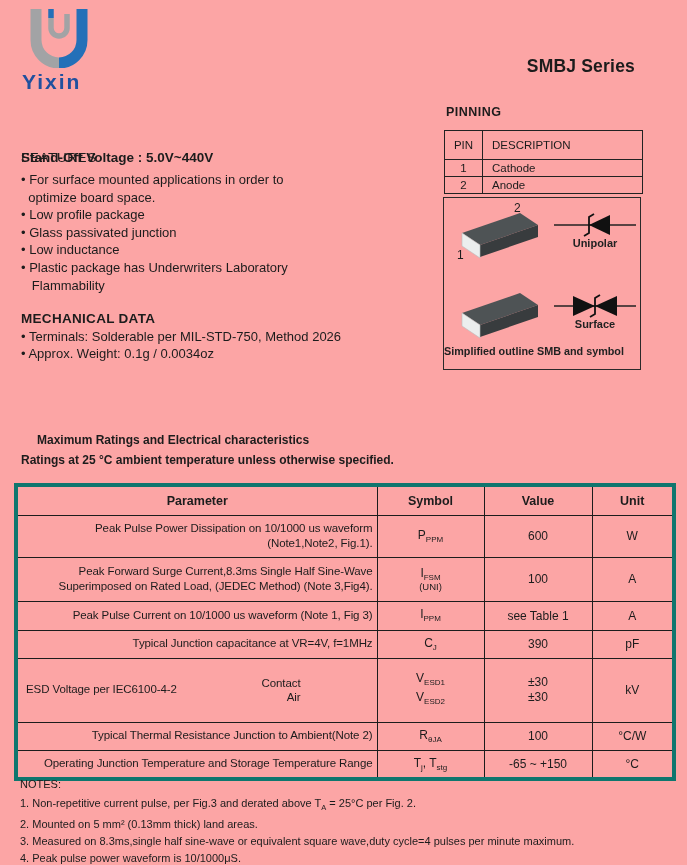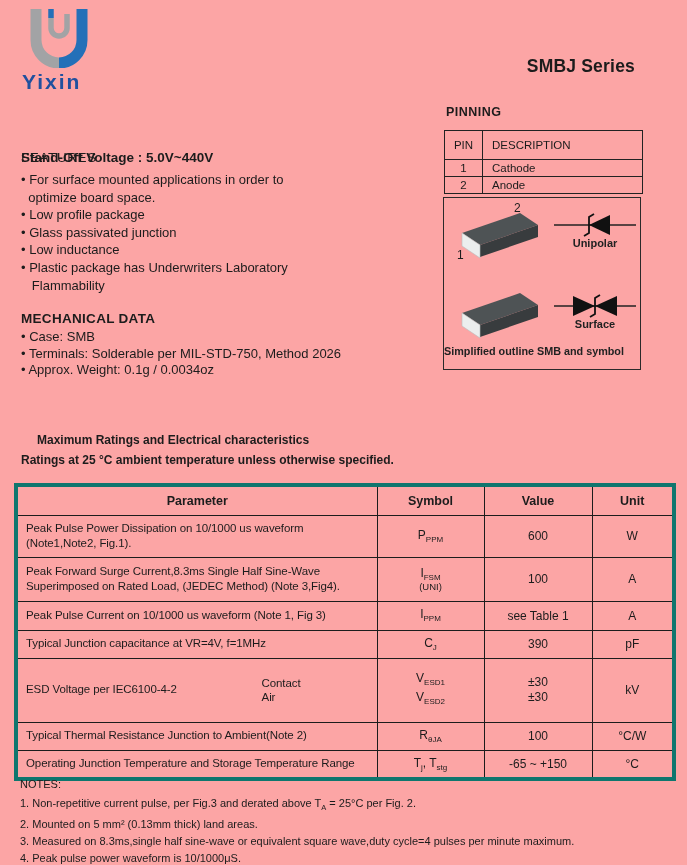--- a/index.html
+++ b/index.html
@@ -50,21 +50,21 @@
   .outline-caption { left:0; top:147px; width:196px; text-align:left; font-size:10.8px; font-weight:bold; color:#222; }
 
   
   .ratings-h1 { left:21px; top:433px; font-size:12px; font-weight:bold;padding-left:16px; }
   .ratings-h2 { left:21px; top:453px; font-size:12px; font-weight:bold; }
 
   
   table.ratings { position:absolute; left:14px; top:483px; width:658px; border-collapse:collapse; table-layout:fixed; border:4px solid #0f766e; }
   table.ratings th, table.ratings td { border:1.5px solid #1c1c1c; }
   table.ratings th { font-size:12.5px; font-weight:bold; text-align:center; height:30px; }
-  td.param { font-size:11.5px; letter-spacing:-0.1px; padding:2px 4px 2px 8px; line-height:15.5px; white-space:pre-line; text-align:left; }
+  td.param { font-size:11.5px; letter-spacing:-0.1px; padding:2px 4px 2px 8px; line-height:15.5px; white-space:pre-line; text-align:right; }
   td.c { text-align:center; font-size:12px; vertical-align:middle; }
   td.c sub { font-size:8px; }
   .sym-extra { display:block; font-size:9.5px; margin-top:-1px; }
   .stack { white-space:pre-line; line-height:15px; display:inline-block; }
   .param-flex { display:flex; justify-content:space-between; align-items:center; }
   .param-side { white-space:pre-line; line-height:14px; margin-right:72px; font-size:11.5px; }
   tr.h42 { height:42px; } tr.h44 { height:44px; } tr.h29 { height:29px; }
   tr.h28 { height:28px; } tr.h43 { height:43px; }
 
   
@@ -99,21 +99,20 @@
   optimize board space.</div>
     <div class="li">• Low profile package</div>
     <div class="li">• Glass passivated junction</div>
     <div class="li">• Low inductance</div>
     <div class="li">• Plastic package has Underwriters Laboratory
    Flammability</div>
   </div>
 
   <div class="abs mech-heading">MECHANICAL DATA</div>
   <div class="abs mech-list">
-    <div class="li">• Case: SMB</div>
     <div class="li">• Terminals: Solderable per MIL-STD-750, Method 2026</div>
     <div class="li">• Approx. Weight: 0.1g / 0.0034oz</div>
   </div>
 
   <div class="abs pinning-heading">PINNING</div>
   <table class="pinning">
     <tbody>
         <tr class="hd">
       <td class="pin-col">PIN</td>
       <td class="desc-col">DESCRIPTION</td>

